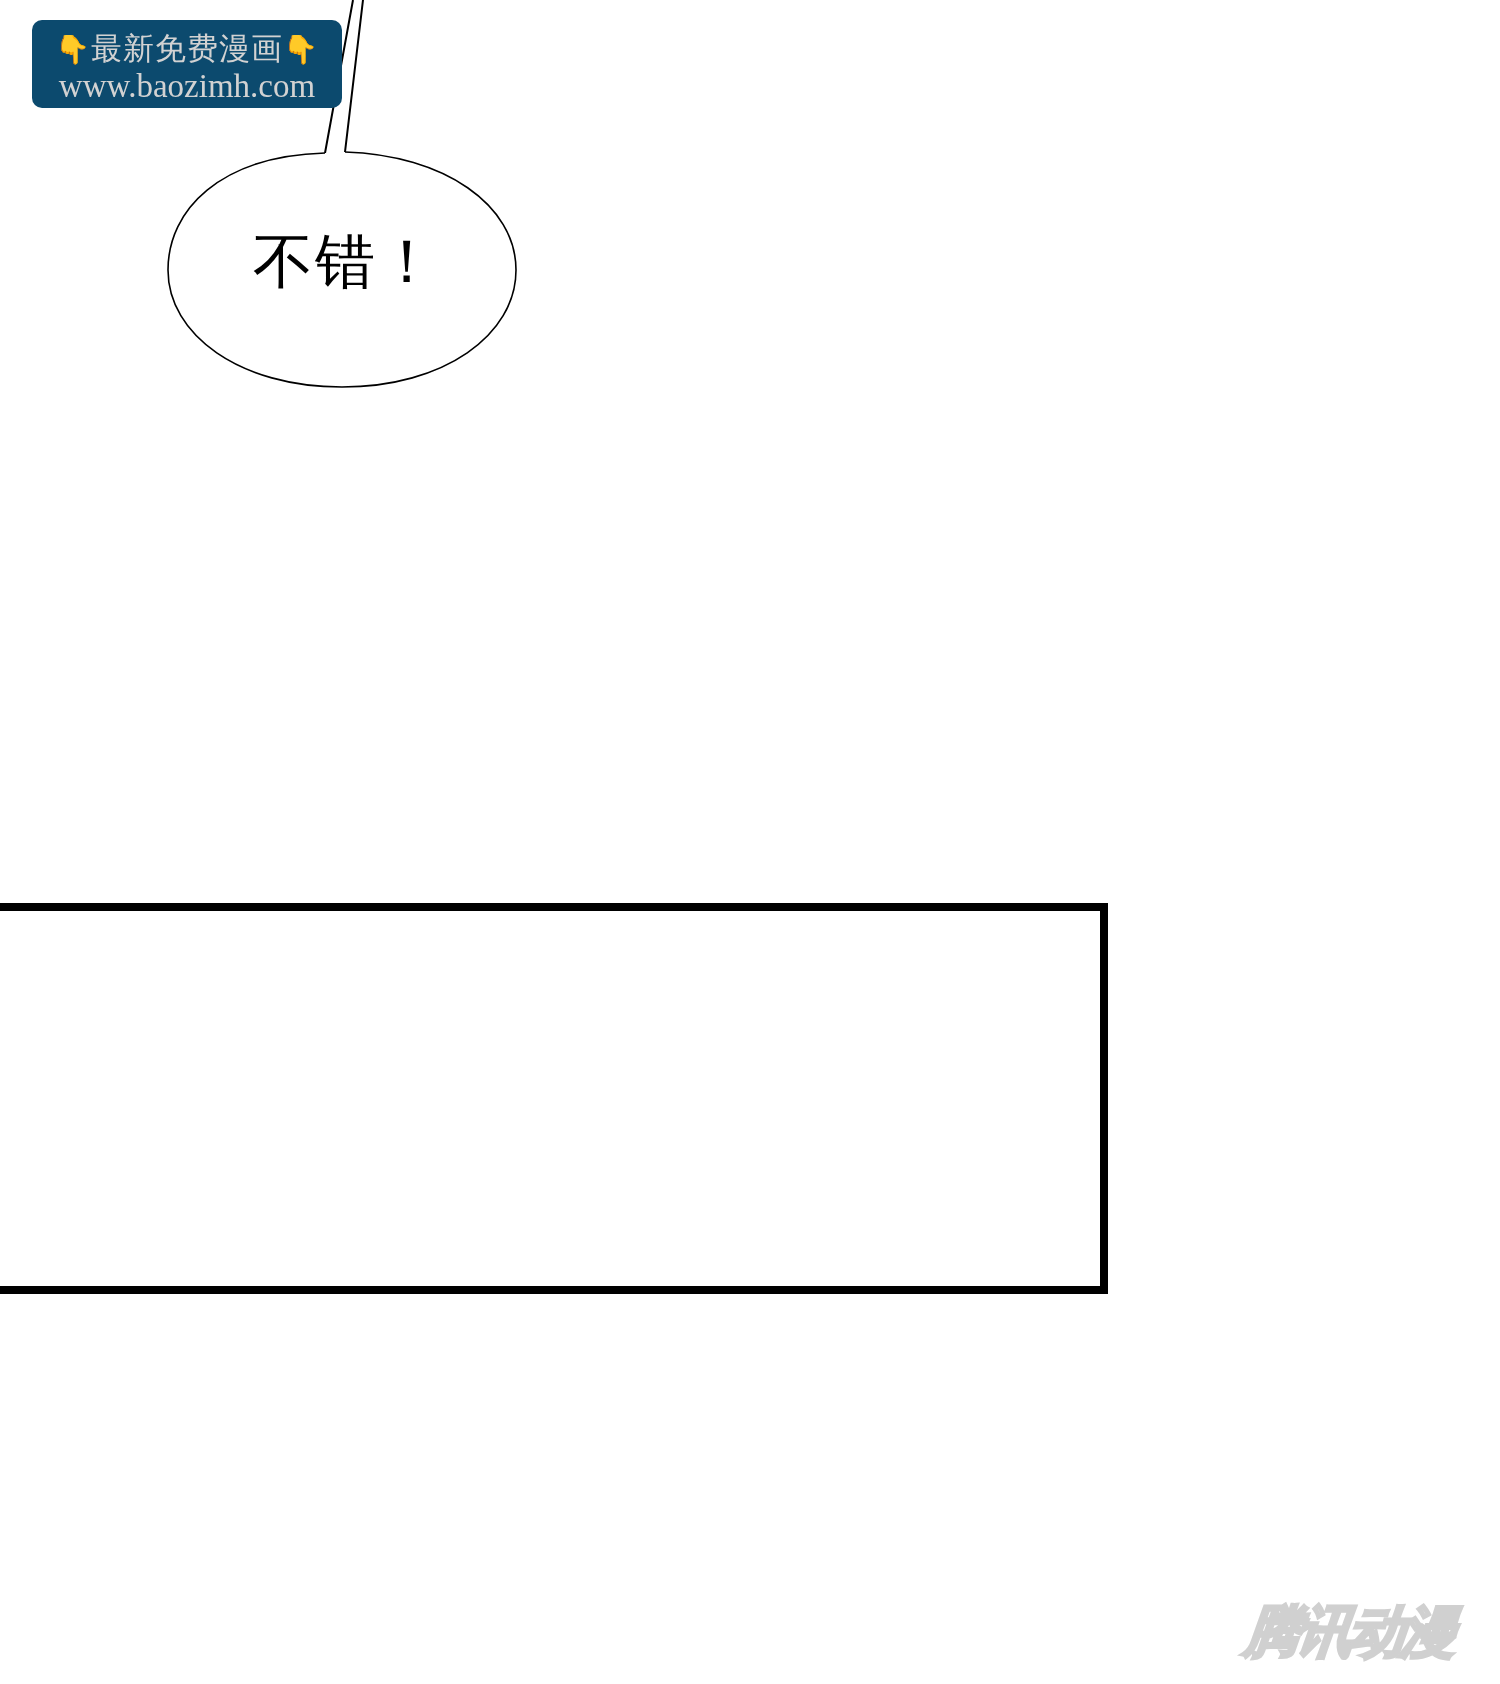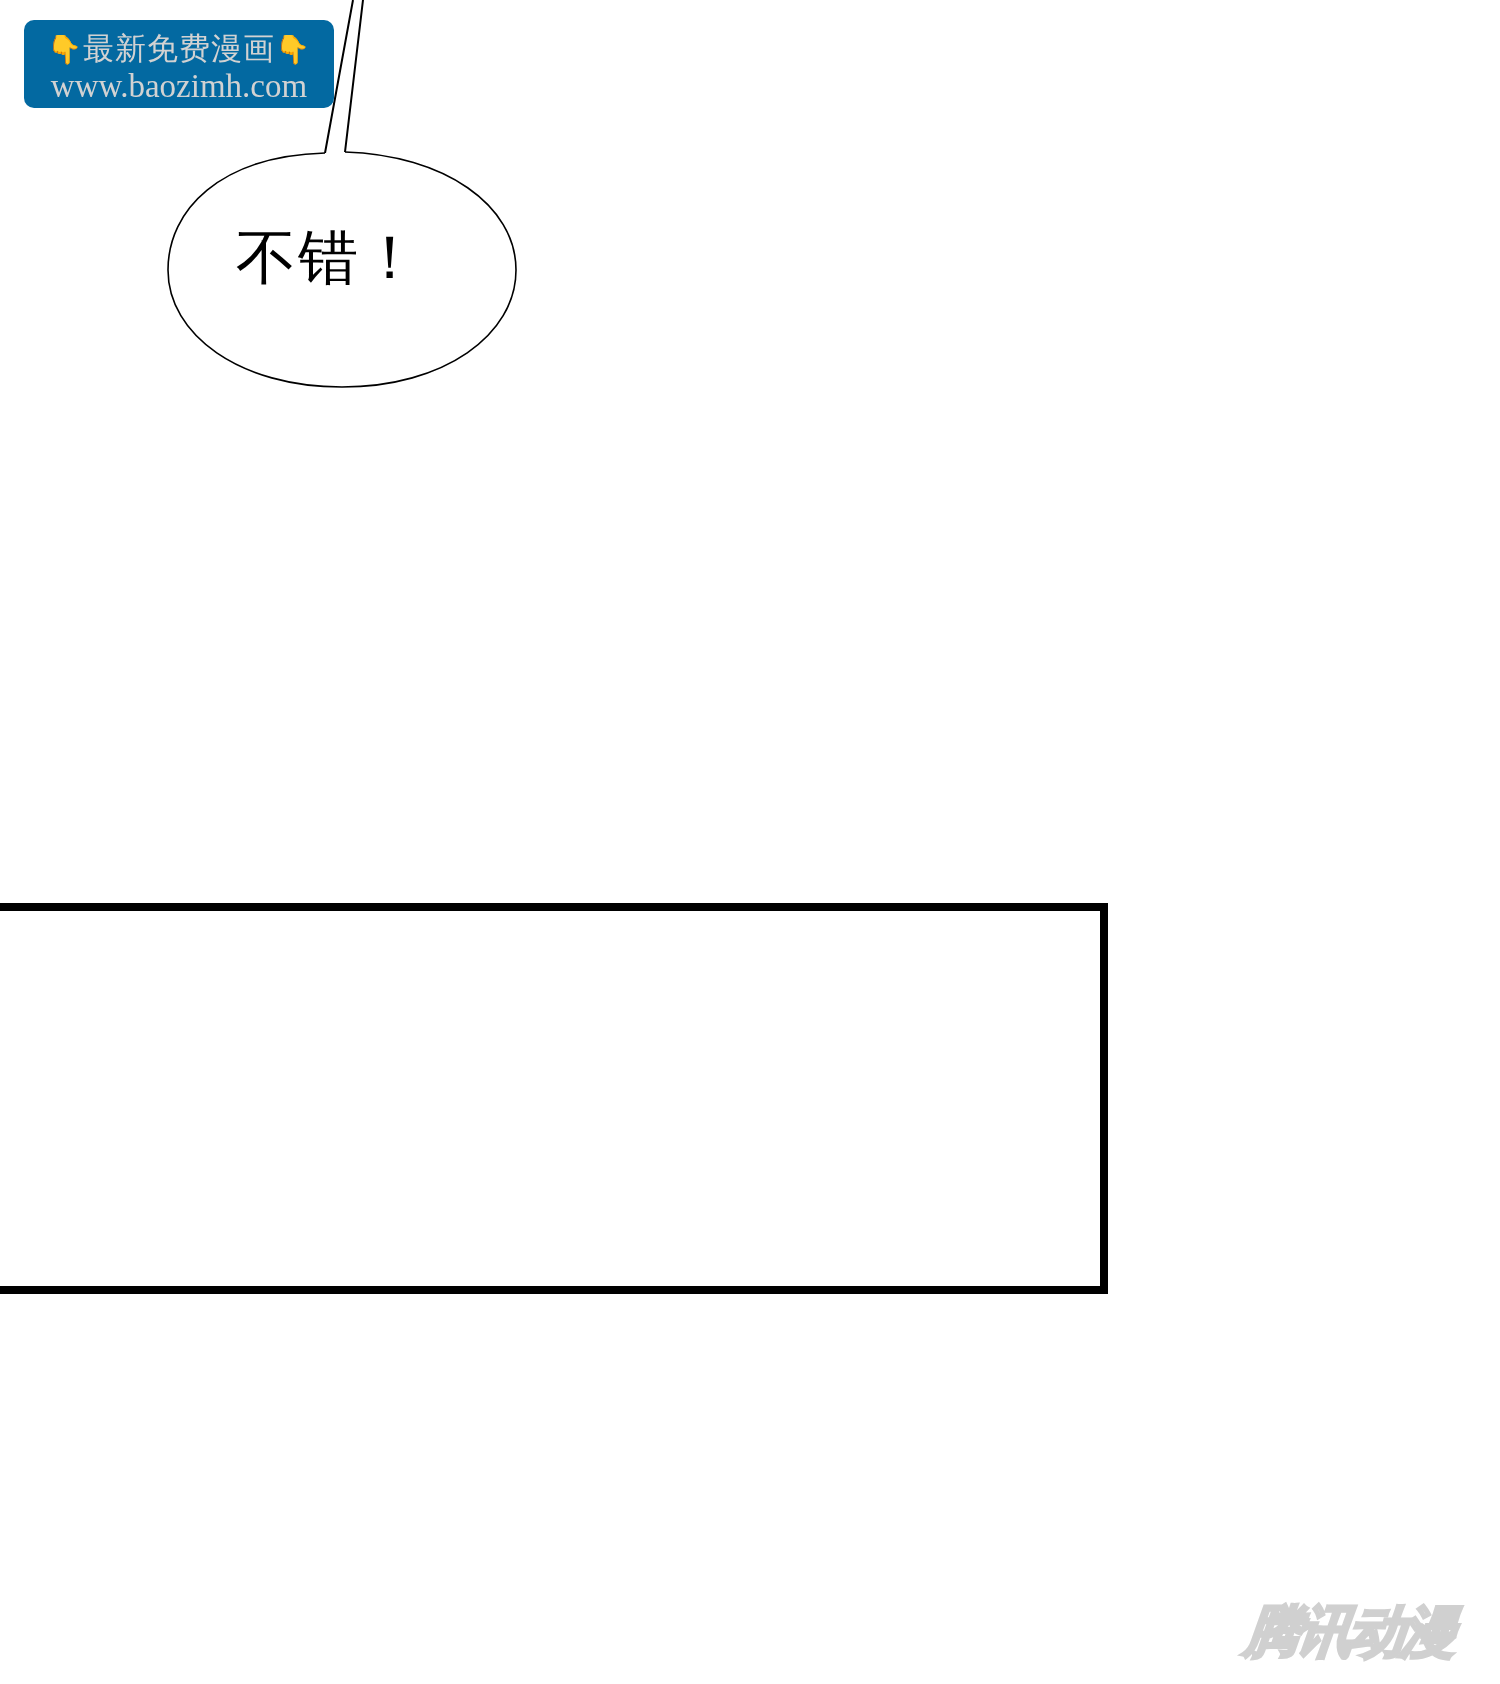--- a/index.html
+++ b/index.html
@@ -1,30 +1,30 @@
 <!DOCTYPE html>
 <html><head>
 <meta charset="utf-8">
 <style>
   html, body { margin: 0; padding: 0; background: #ffffff; }
   body { width: 1500px; height: 1684px; position: relative; overflow: hidden;
          font-family: "DejaVu Sans", sans-serif; }
   .art { position: absolute; left: 0; top: 0; width: 1500px; height: 1684px; }
   .watermark-top {
-    position: absolute; left: 24px; top: 20px; width: 310px; height: 88px;
-    background: #0369a1; border-radius: 10px; box-sizing: border-box;
+    position: absolute; left: 32px; top: 20px; width: 310px; height: 88px;
+    background: #0c4a6e; border-radius: 10px; box-sizing: border-box;
     padding-top: 10px; text-align: center; color: #d2d2d2;
   }
   .wm-line1 { font-size: 31px; line-height: 36px; letter-spacing: 1px; white-space: nowrap; }
   .wm-line1 .hand { color: #f5b82e; font-size: 28px; }
   .wm-line2 { font-family: Liberation Serif, serif; font-size: 33px; line-height: 36px; white-space: nowrap; }
   .bubble-text {
-    position: absolute; left: 199px; top: 222px; width: 260px; height: 80px;
+    position: absolute; left: 216px; top: 222px; width: 260px; height: 80px;
     text-align: center; font-size: 60px; line-height: 80px; color: #000;
-    font-family: Liberation Mono, monospace; letter-spacing: 2px;
+    font-family: Liberation Serif, serif; letter-spacing: 2px;
   }
   .panel {
     position: absolute; left: -10px; top: 903px; width: 1118px; height: 391px;
     box-sizing: border-box; border: 8px solid #000; background: #fff;
   }
   .wm-bottom {
     position: absolute; left: 1245px; top: 1598px; width: 235px; height: 68px;
     font-size: 56px; line-height: 68px; font-weight: bold; font-style: italic;
     color: #ffffff; -webkit-text-stroke: 3px #d0d0d0; letter-spacing: -4px;
     white-space: nowrap; transform: skewX(-6deg);

